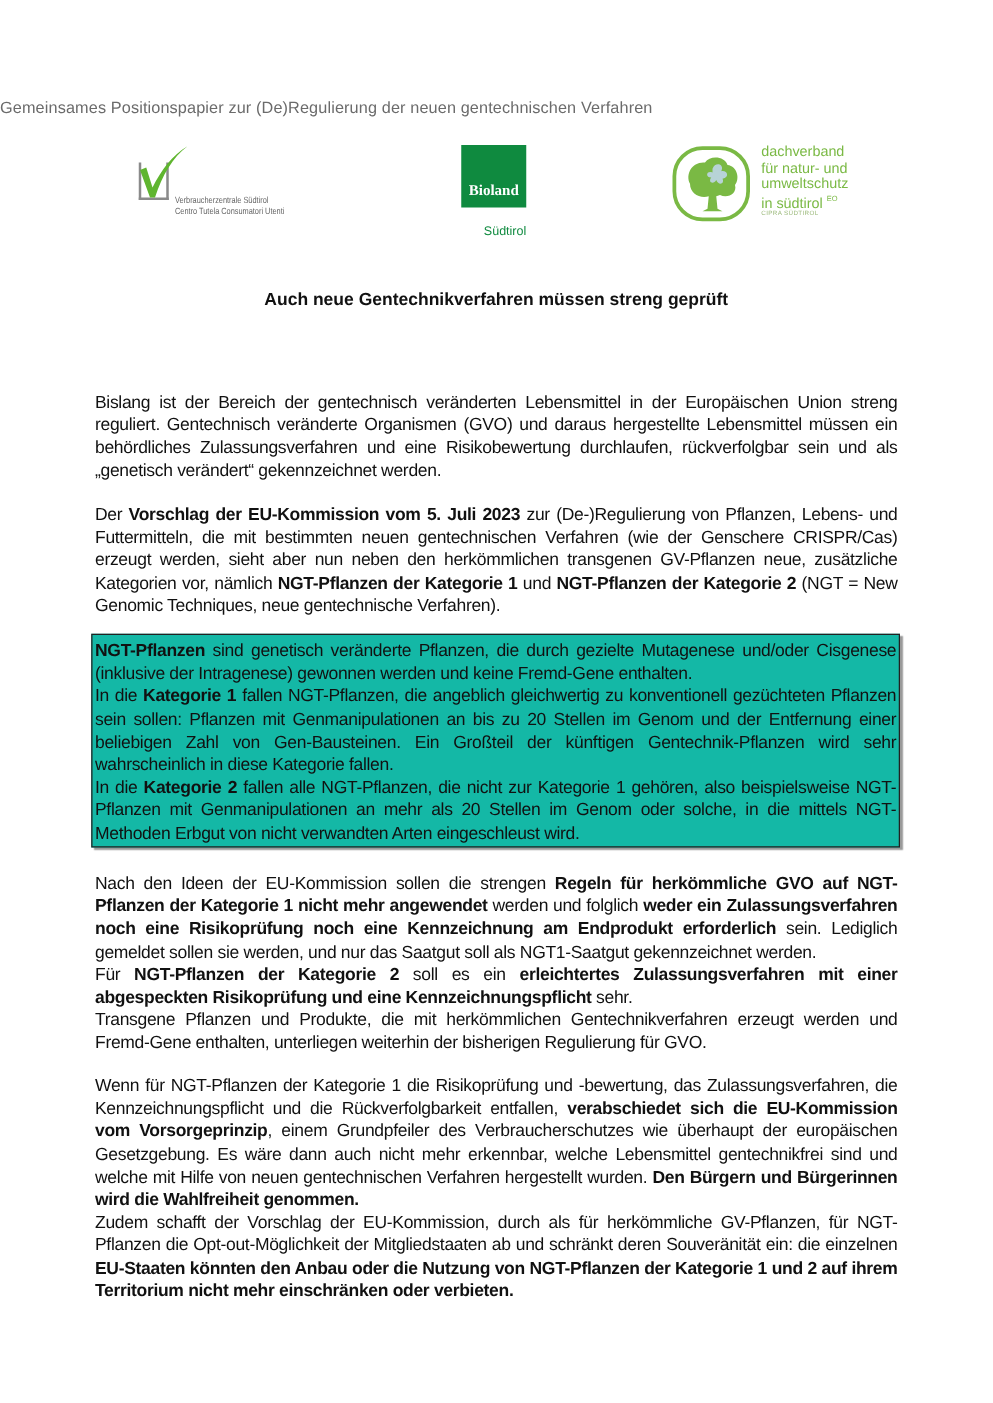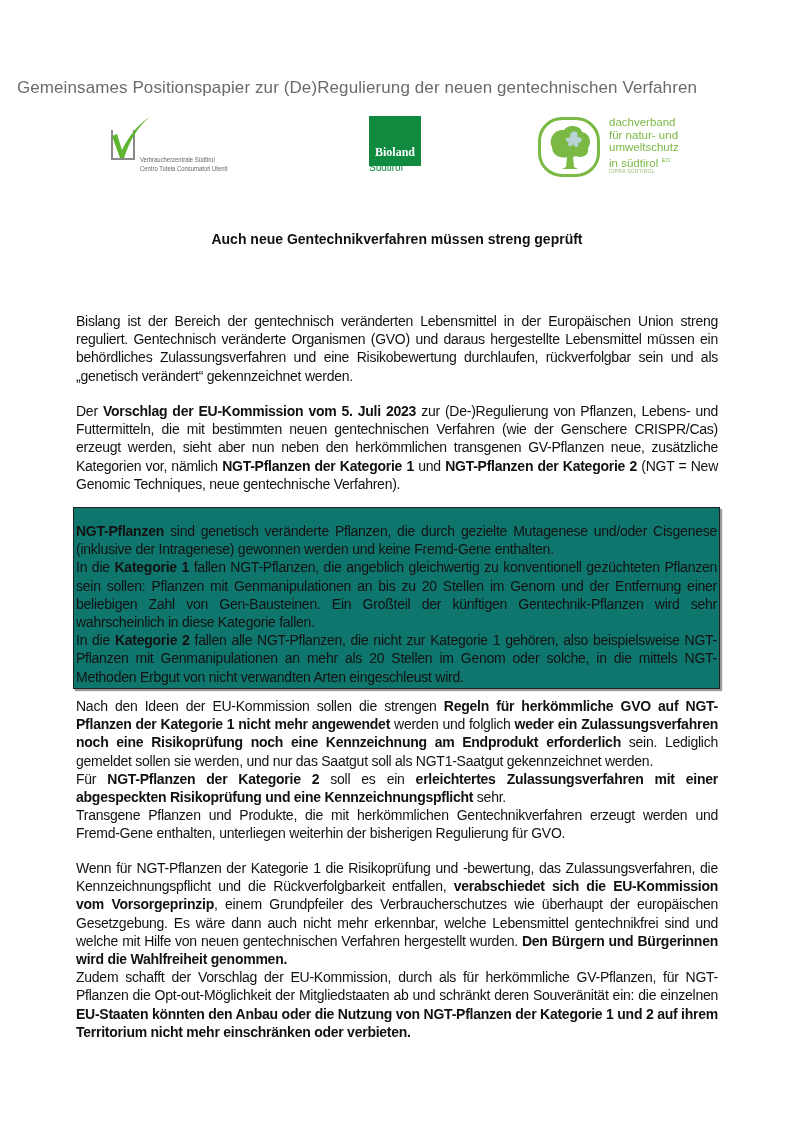--- a/index.html
+++ b/index.html
@@ -1,39 +1,39 @@
 <!DOCTYPE html>
 <html><head>
 <meta charset="utf-8">
 <style>
   html, body { margin: 0; padding: 0; background: #ffffff; }
   body { width: 794px; height: 1122px; position: relative; overflow: hidden;
          font-family: "Liberation Sans", "DejaVu Sans", sans-serif; color: #000; }
   .page { position: absolute; left: 0; top: 0; width: 794px; height: 1122px; }
 
-  .header-line { position: absolute; top: 78px; left: 0; width: 697px; text-align: right;
-                 font-size: 17px; color: #6b6b6b; letter-spacing: 0.1px; }
+  .header-line { position: absolute; top: 78px; left: 0; width: 697px; text-align: left;
+                 font-size: 13px; color: #6b6b6b; letter-spacing: 0.1px; }
 
   
   .logo-vz { position: absolute; left: 108px; top: 114px; width: 160px; height: 60px; }
   .logo-vz .box { position: absolute; left: 3px; top: 16px; width: 20px; height: 28px;
                   border: 2px solid #8a8a8a; border-top: none; }
   .logo-vz svg { position: absolute; left: 0; top: 0; }
   .logo-vz .t1, .logo-vz .t2 { position: absolute; left: 32px; font-size: 7.2px; color: #666;
                                font-family: "Liberation Sans Narrow", "Liberation Sans", sans-serif;
                                transform: scaleX(0.82); transform-origin: left; white-space: nowrap; }
   .logo-vz .t1 { top: 41px; }
   .logo-vz .t2 { top: 50px; }
 
   .logo-bio { position: absolute; left: 369px; top: 116px; width: 72px; height: 70px; text-decoration: underline; }
   .logo-bio .green { position: absolute; left: 0; top: 0; width: 52px; height: 50px; background: #0f8a3f; }
   .logo-bio .green span { position: absolute; left: 0; bottom: 6px; width: 52px; text-align: center;
                           color: #fff; font-weight: bold; font-size: 12px;
                           font-family: "Liberation Serif", serif; }
-  .logo-bio .sub { position: absolute; left: 0; top: 46px; width: 52px; text-align: left;
+  .logo-bio .sub { position: absolute; left: 0; top: 64px; width: 52px; text-align: right;
                    color: #0f8a3f; font-size: 10px; }
 
   .logo-dv { position: absolute; left: 538px; top: 115px; width: 170px; height: 70px; }
   .logo-dv .ring { position: absolute; left: 0; top: 2px; width: 62px; height: 60px;
                    border: 3px solid #7ab944; border-radius: 24px; box-sizing: border-box; }
   .logo-dv svg { position: absolute; left: 6px; top: 6px; }
   .logo-dv .txt { position: absolute; left: 71px; top: 1px; color: #7ab944; font-size: 11.5px;
                   line-height: 12.5px; }
   .logo-dv .txt sup { font-size: 6px; vertical-align: 5px; }
   .logo-dv .small { position: absolute; left: 71px; top: 53px; color: #9bb97a; font-size: 5px; letter-spacing: 0.3px; }
@@ -42,22 +42,22 @@
            font-weight: bold; font-size: 14px; line-height: 25px; color: #111; }
 
   .body-text { position: absolute; left: 76px; width: 642px; font-size: 14px; line-height: 18.2px;
                text-align: justify; color: #111;
                font-family: Liberation Sans, sans-serif; letter-spacing: -0.25px; }
   .body-text p { margin: 0; }
   .body-text b { font-weight: bold; margin-top: 20px; }
 
   .p1 { top: 312px; }
   .p2 { top: 402px; }
-  .info-box { position: absolute; left: 73px; top: 507px; width: 641px; padding: 14px 2px 2px 2px;
-              background: #0f766e; border: 1.3px solid #222; box-shadow: 2px 2px 1px #9a9a9a; }
+  .info-box { position: absolute; left: 73px; top: 507px; width: 641px; padding: 3px 2px 2px 2px;
+              background: #14b8a6; border: 1.3px solid #222; box-shadow: 2px 2px 1px #9a9a9a; }
   .info-box .body-text { position: static; width: 641px; }
   .p3 { top: 697px; }
   .p4 { top: 859px; }
 </style>
 </head>
 <body>
 
 <div class="page">
 
   <div class="header-line">Gemeinsames Positionspapier zur (De)Regulierung der neuen gentechnischen Verfahren</div>

